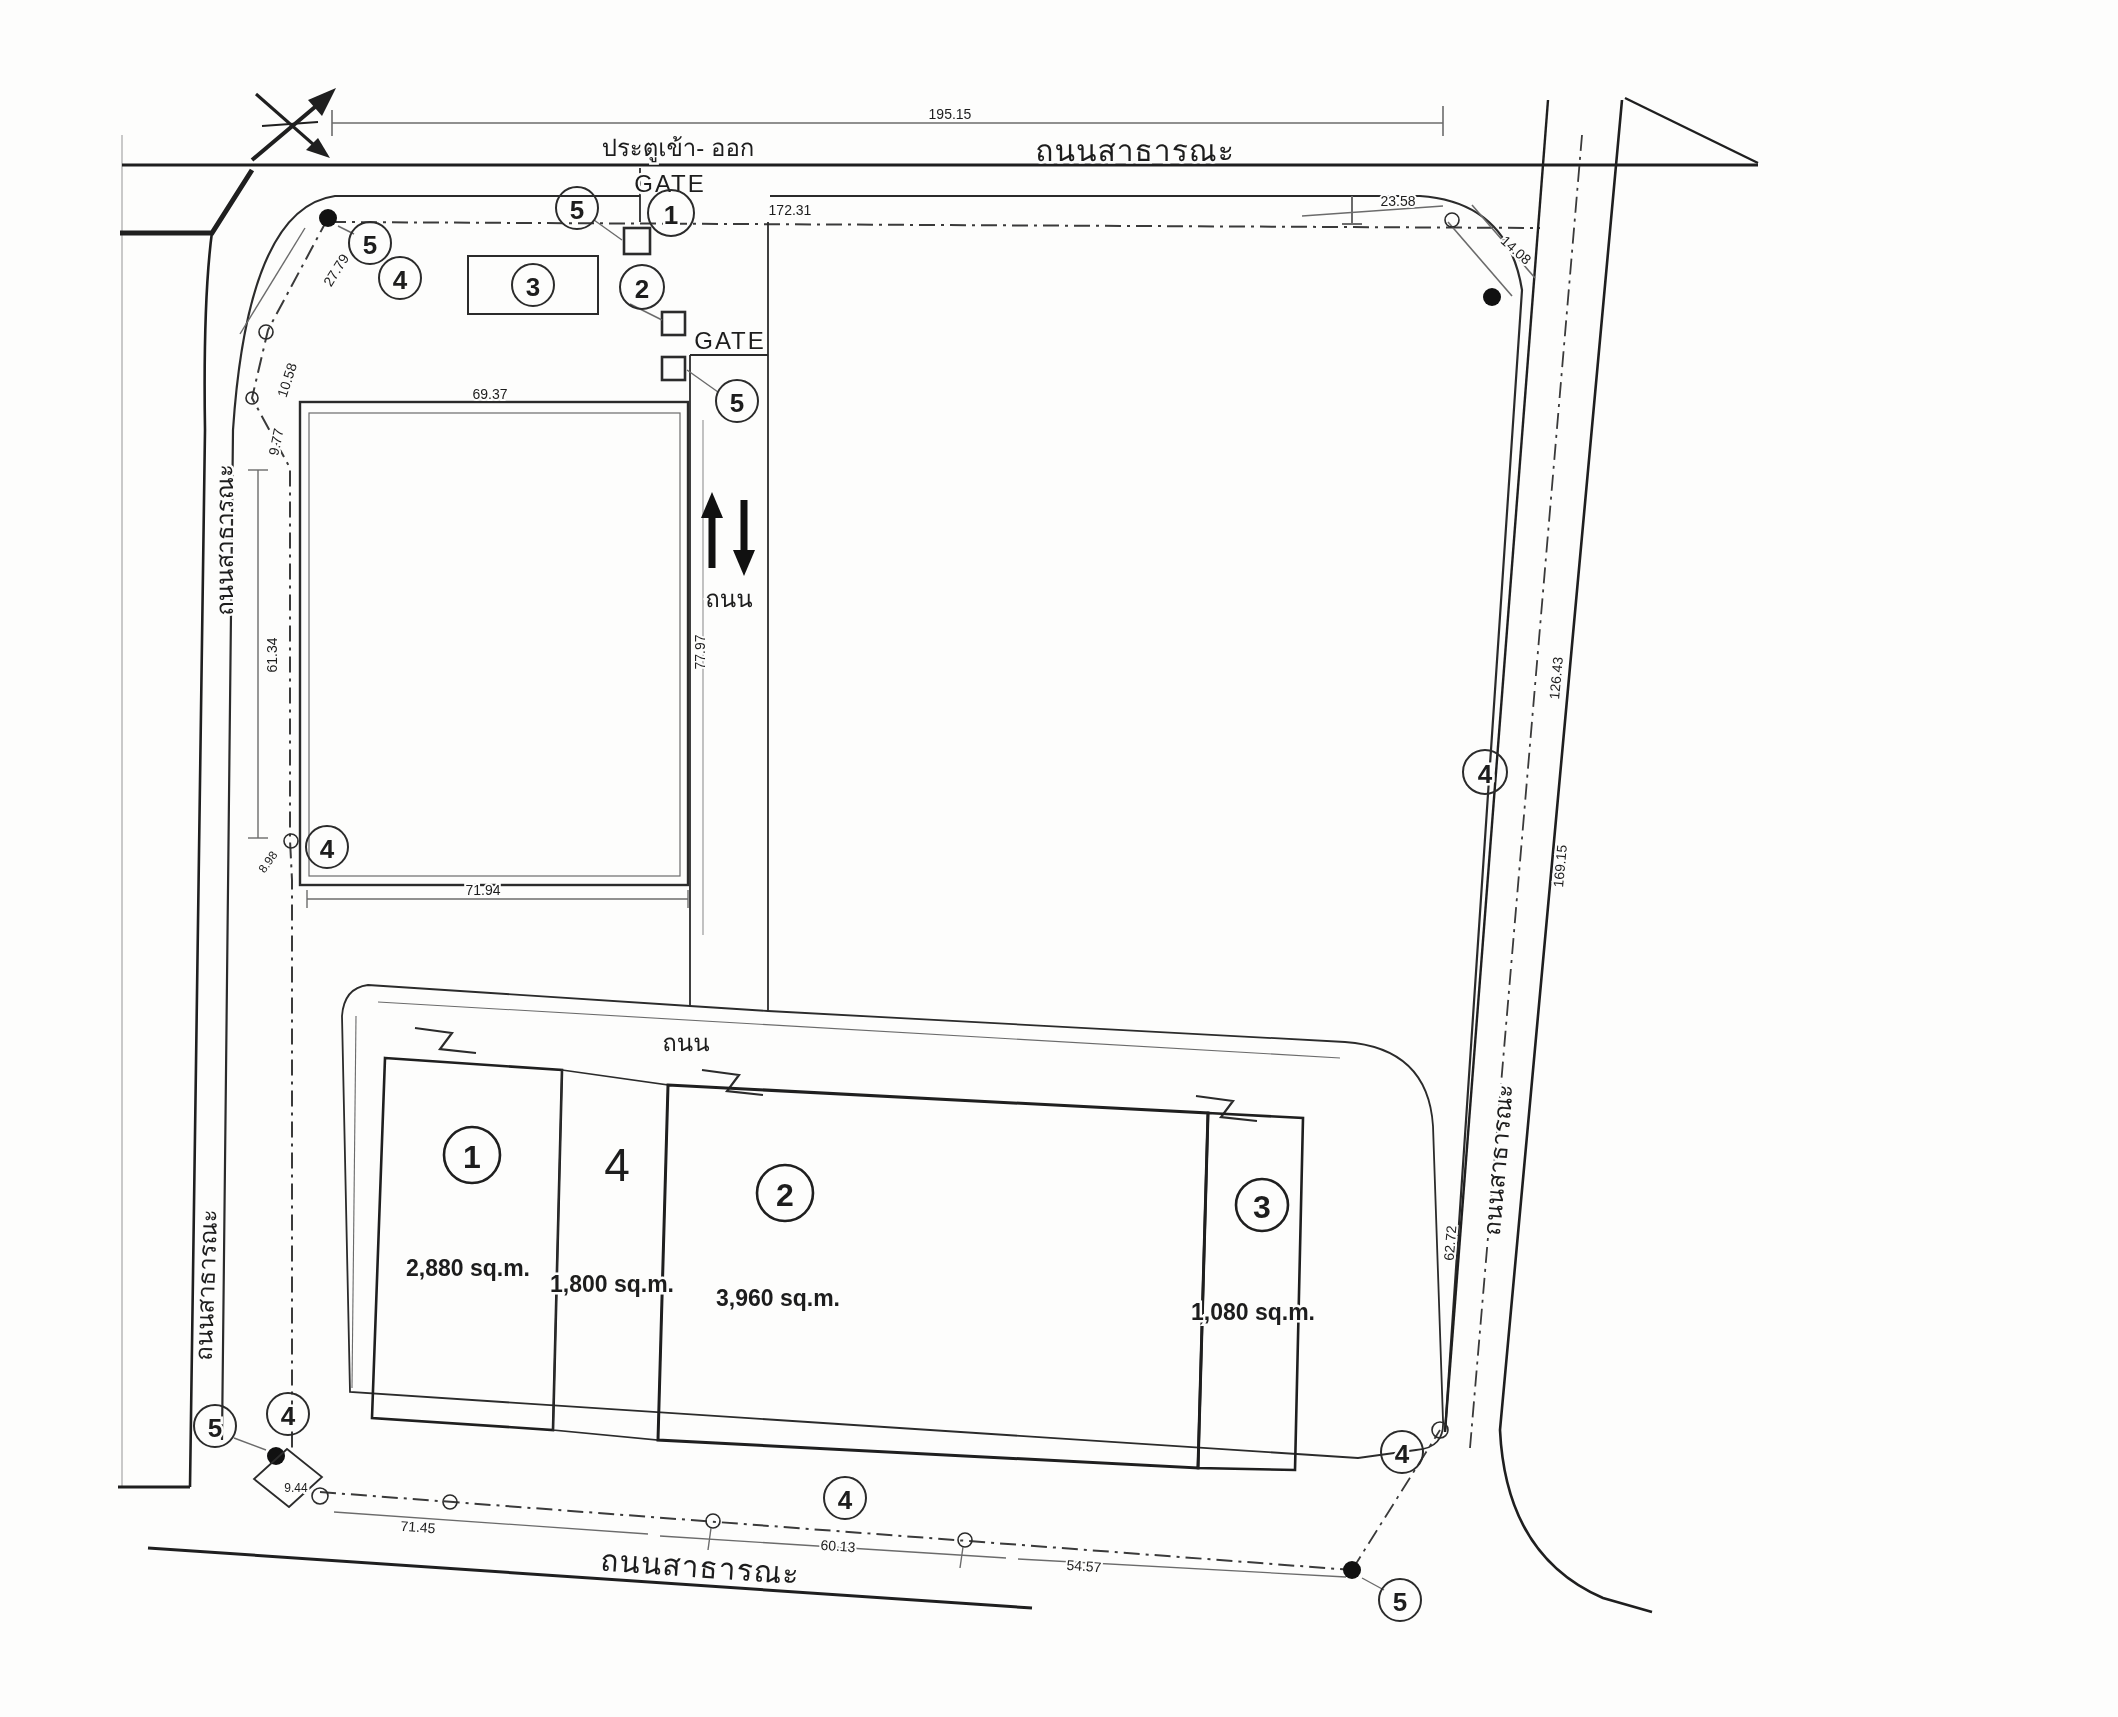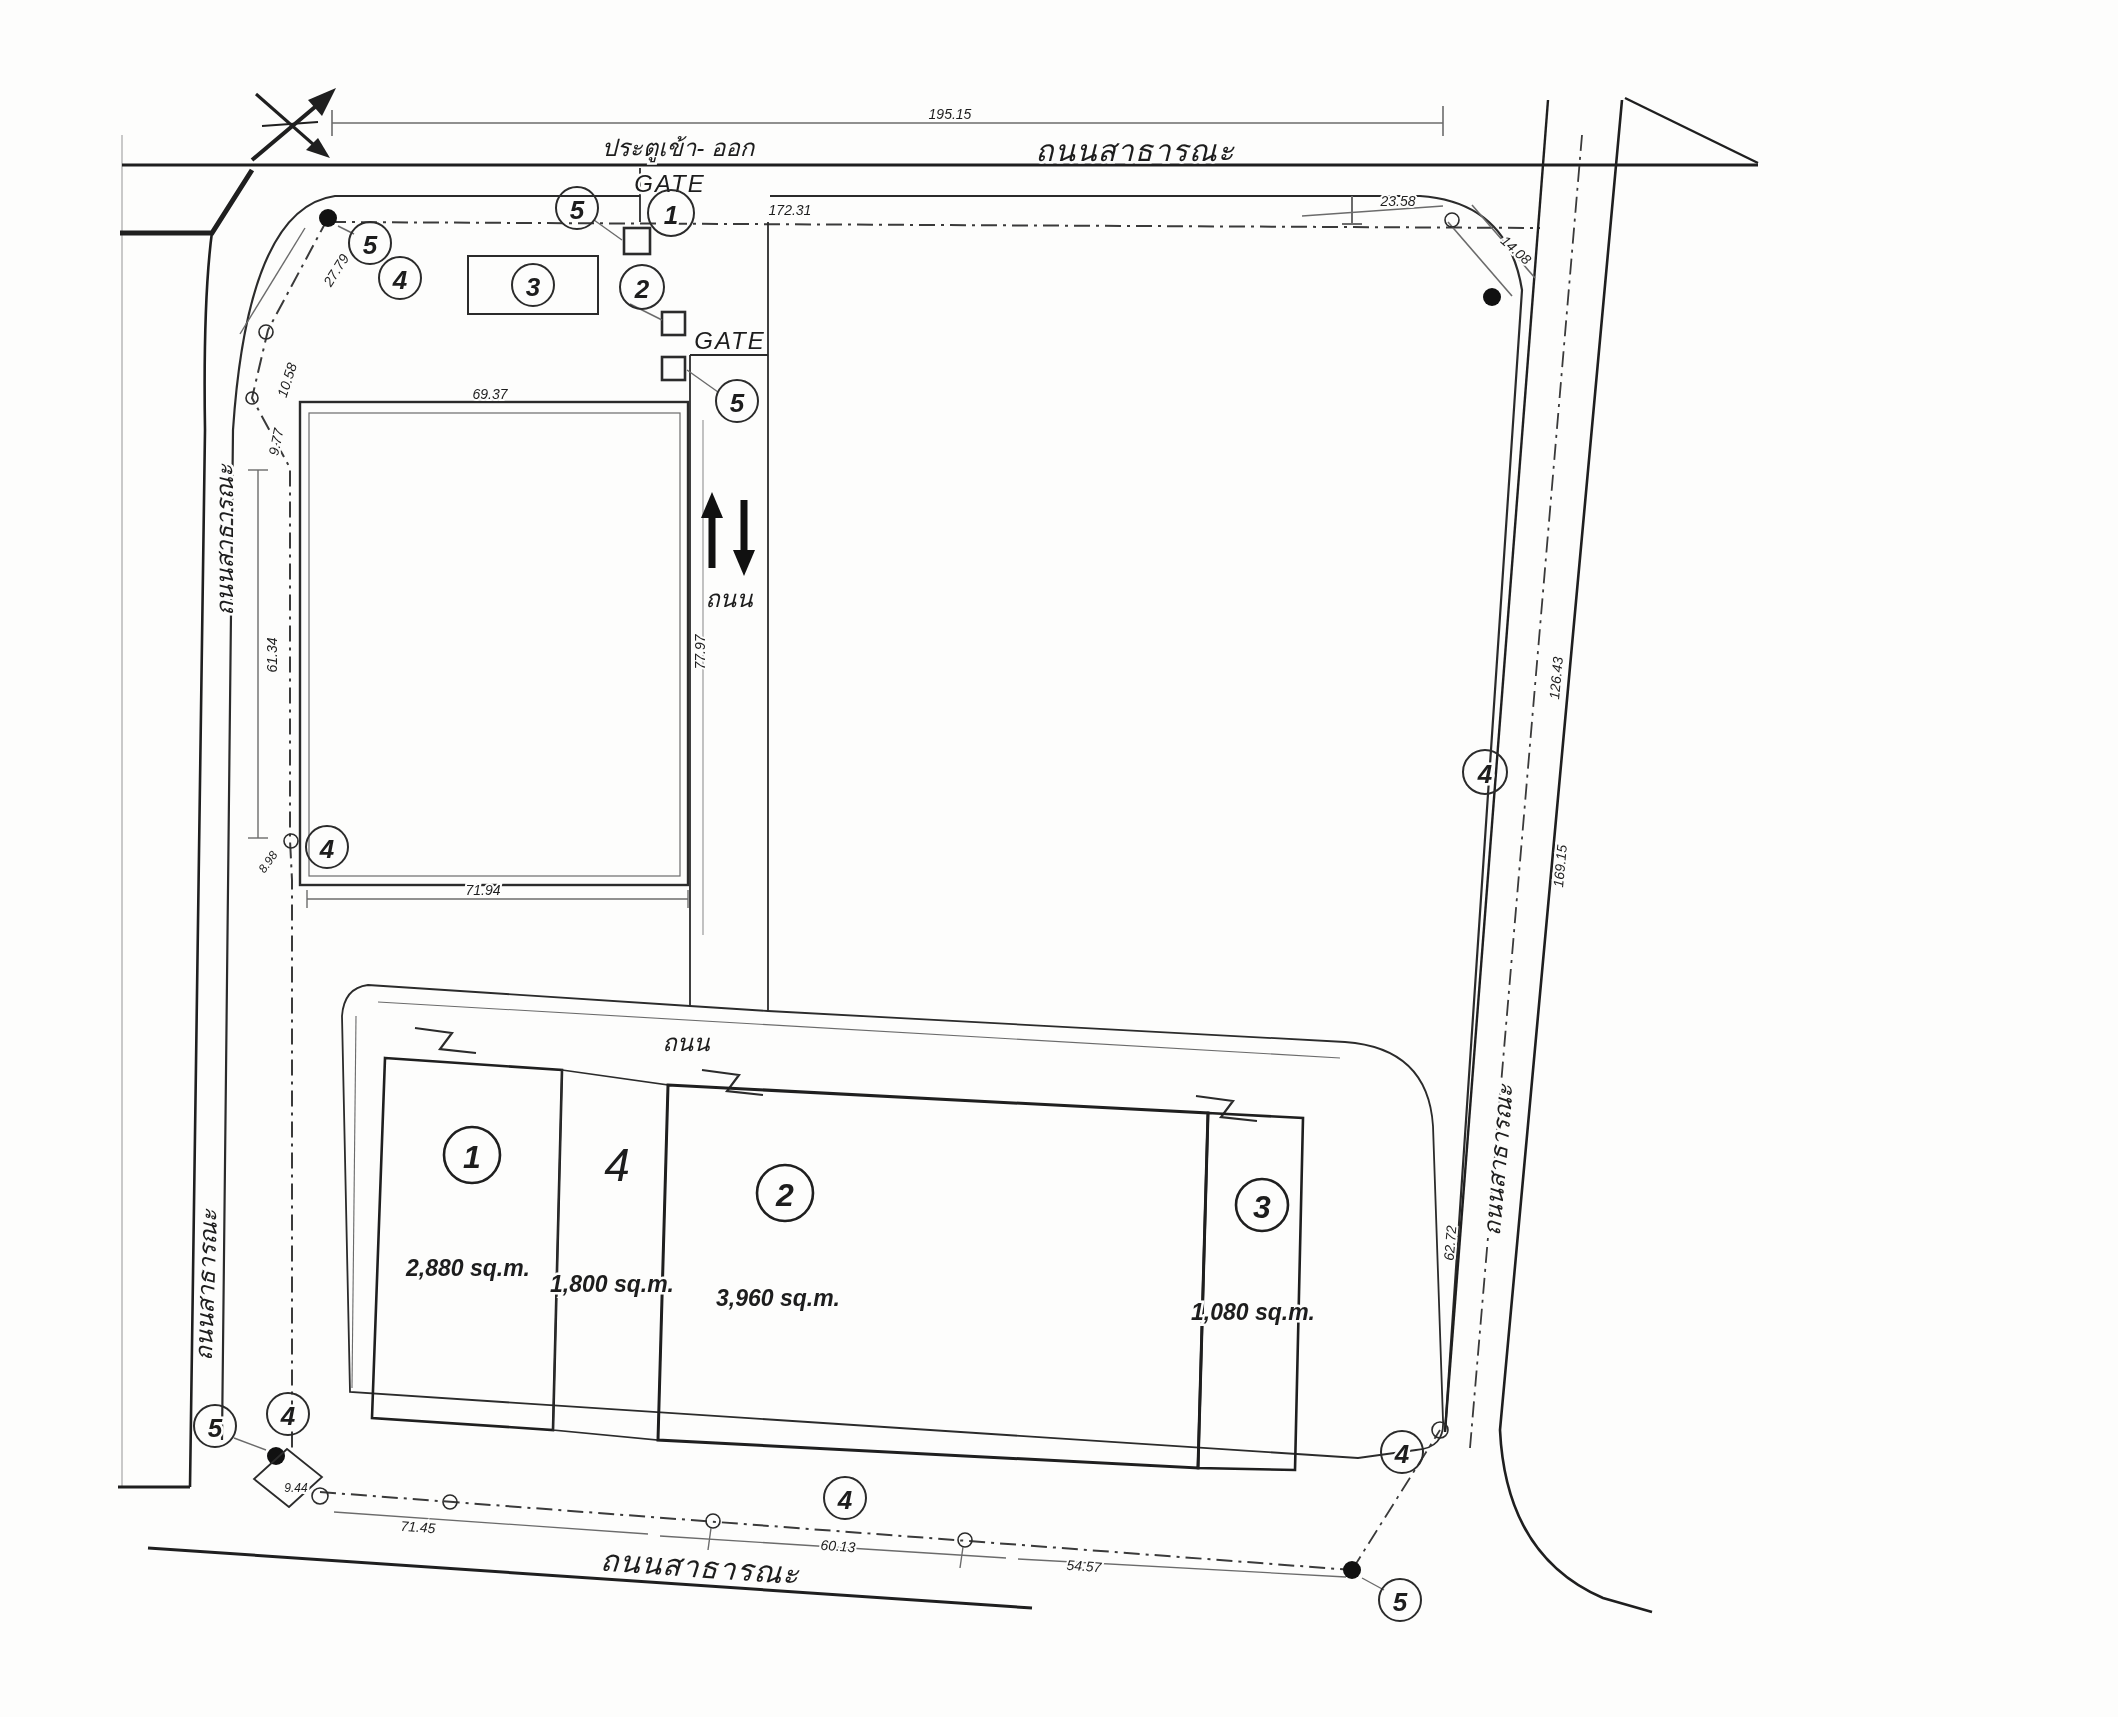--- a/index.html
+++ b/index.html
@@ -1,17 +1,17 @@
 <!DOCTYPE html>
 <html><head>
 <meta charset="utf-8">
 <style>
   html,body{margin:0;padding:0;background:#ffffff;}
   .canvas{position:relative;width:2118px;height:1717px;background:#fdfdfc;overflow:hidden;
-          font-family:"Liberation Sans", sans-serif;font-style:italic;}
+          font-family:"Liberation Sans", sans-serif;}
   svg{display:block;}
   .ln   {stroke:#2b2b2b;fill:none;}
   .ln-h {stroke:#1f1f1f;fill:none;}
   .ln-t {stroke:#6b6b6b;fill:none;}
   .ln-lt{stroke:#9a9a9a;fill:none;}
   .dd   {stroke:#3a3a3a;fill:none;stroke-dasharray:16 6 3 6;}
   .pg   {stroke:#c9c9c9;fill:none;}
   text{fill:#1d1d1d;paint-order:stroke;stroke:#fdfdfc;stroke-width:5px;}
   .thai  {font-size:30px;letter-spacing:1px;}
   .thai-s{font-size:24px;}

